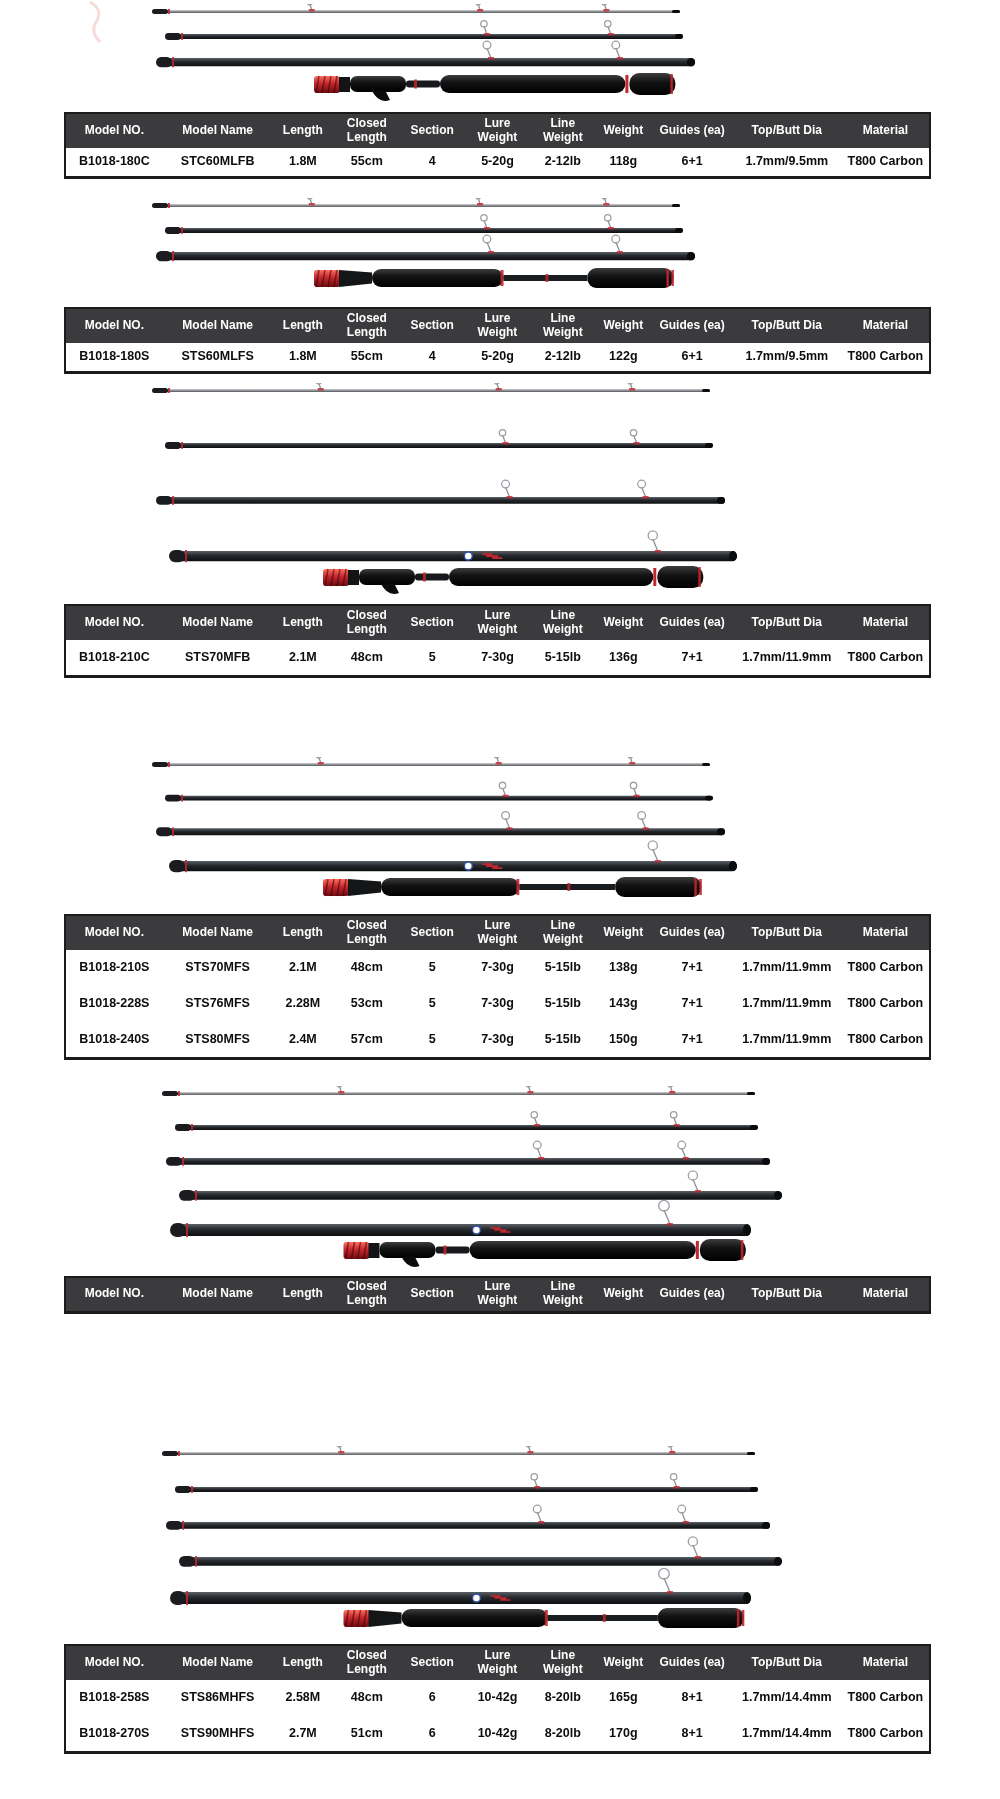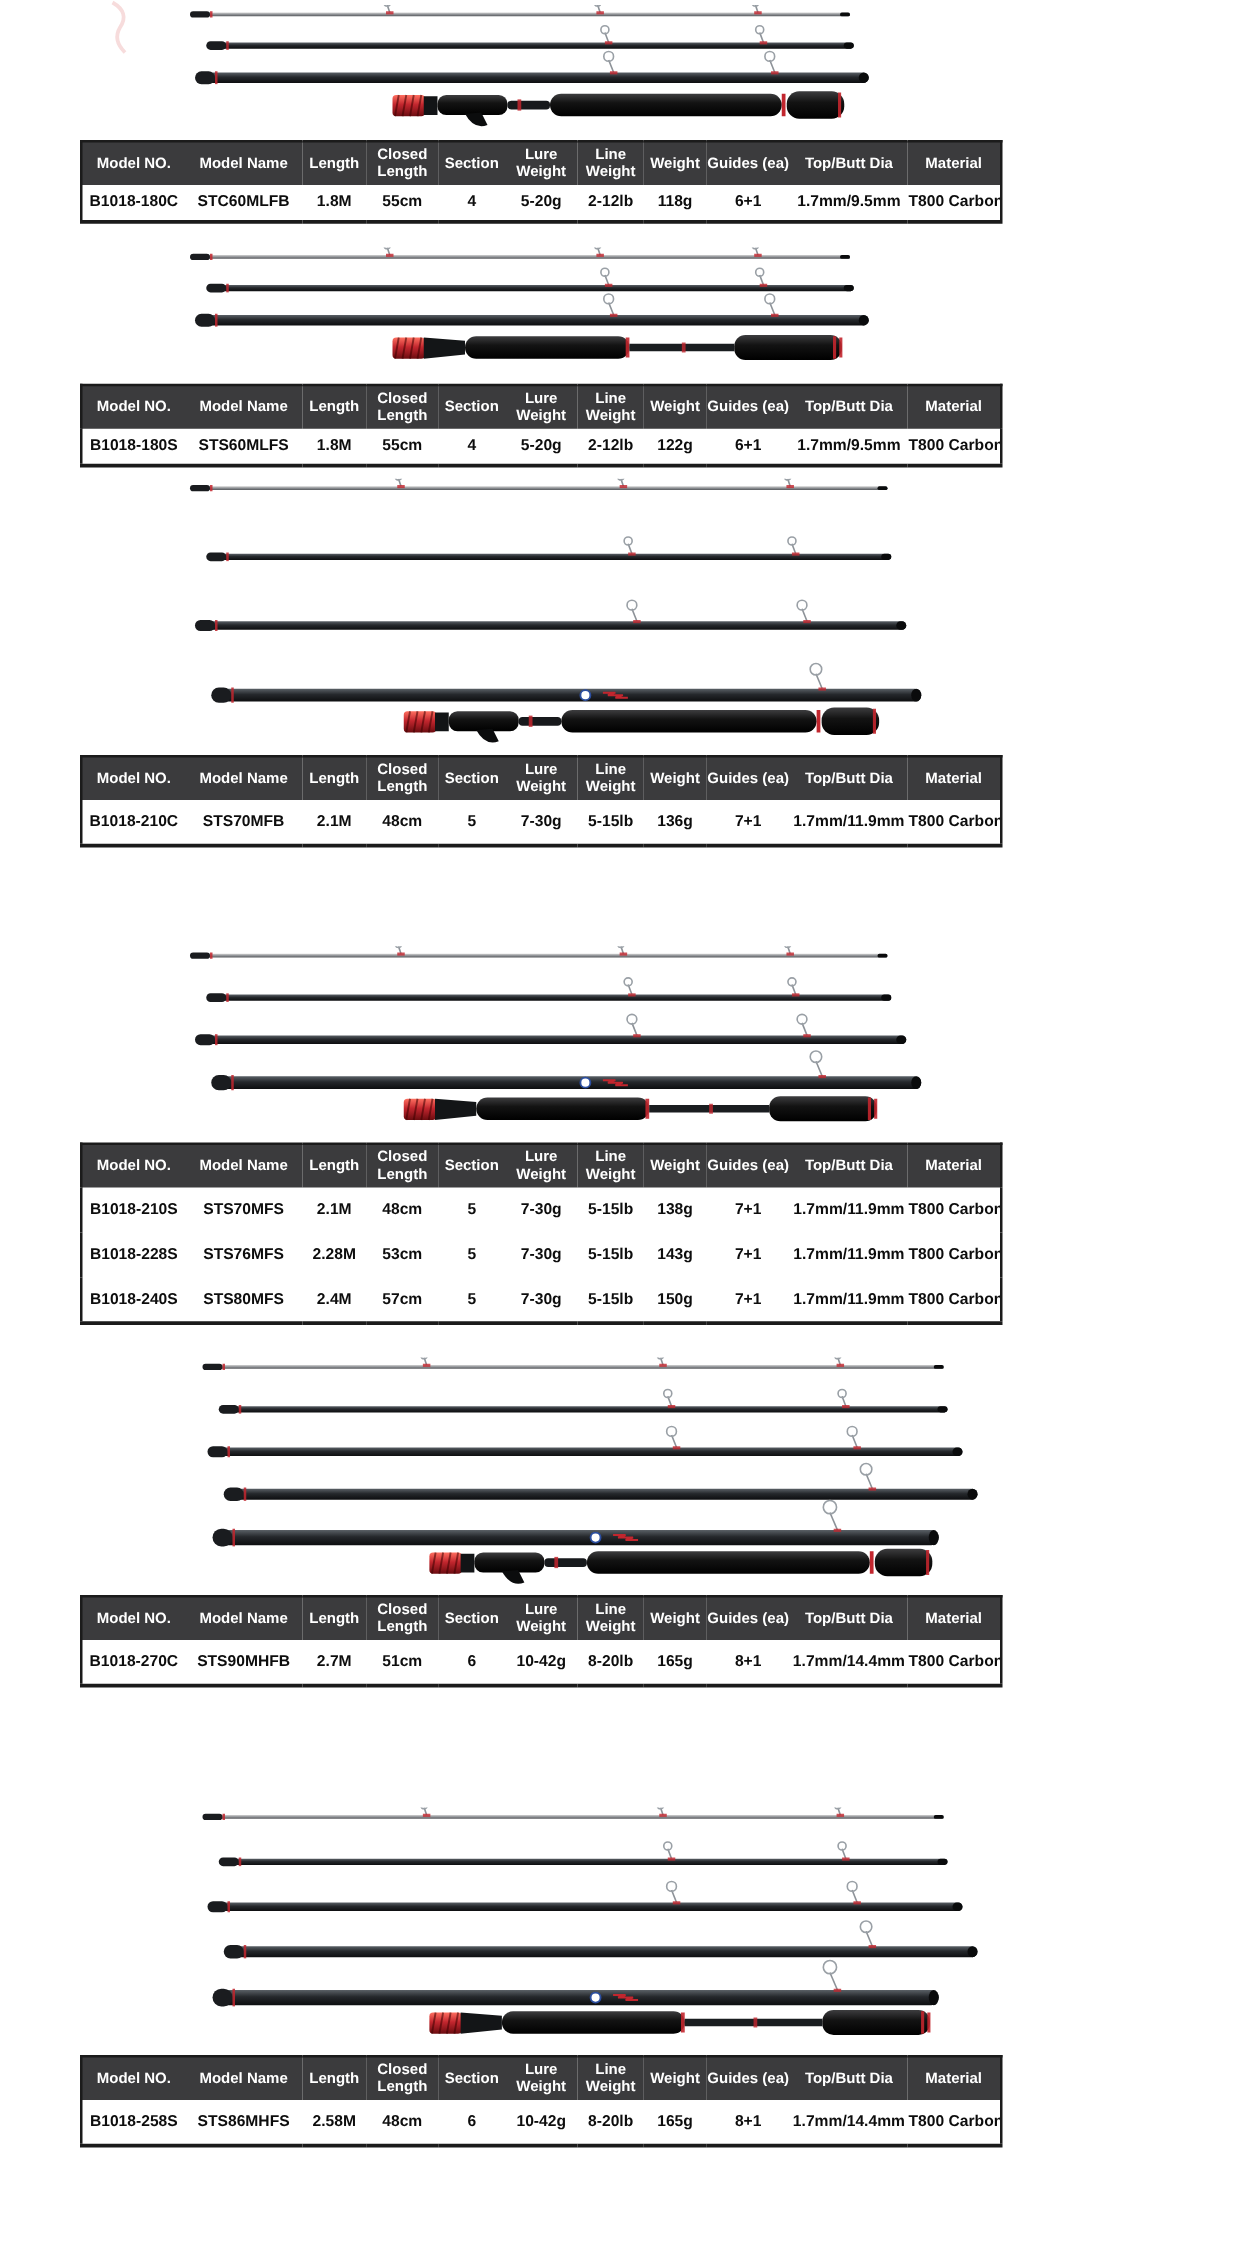--- a/index.html
+++ b/index.html
@@ -3,21 +3,21 @@
 <meta charset="utf-8">
 <style>
   * { margin:0; padding:0; box-sizing:border-box; }
   html,body { background:#ffffff; }
   body { font-family:"Liberation Sans", sans-serif; }
   .page { position:relative; width:1000px; height:1799px; margin:0 auto; background:#fff; overflow:hidden; }
 
   .rod-fig { position:absolute; }
 
   table.spec {
-    position:absolute; left:64px; width:738px;
+    position:absolute; left:64px; width:867px;
     border-collapse:collapse; table-layout:fixed;
     border:2px solid #1b1b1b; border-bottom-width:3px;
   }
   table.spec th {
     background:#3b3b3d; color:#ffffff;
     font-size:12px; font-weight:700; text-align:center;
     line-height:1.15; height:35px; padding:2px 1px;
   }
   table.spec td {
     font-size:12.5px; font-weight:700; color:#0d0d0d;
@@ -706,33 +706,20 @@
           <th>Section</th>
           <th>Lure Weight</th>
           <th>Line Weight</th>
           <th>Weight</th>
           <th>Guides (ea)</th>
           <th>Top/Butt Dia</th>
           <th>Material</th>
         </tr>
       </thead>
       <tbody>
-        <tr>
-          <td>B1018-270C</td>
-          <td>STS90MHFB</td>
-          <td>2.7M</td>
-          <td>51cm</td>
-          <td>6</td>
-          <td>10-42g</td>
-          <td>8-20lb</td>
-          <td>165g</td>
-          <td>8+1</td>
-          <td>1.7mm/14.4mm</td>
-          <td>T800 Carbon</td>
-        </tr>
       </tbody>
     </table>
 
   <div class="rod-fig" style="left:150px; top:1446px; width:645px; height:192px;"><svg viewBox="0 0 645 192" width="645" height="192">
         <g>
           <rect x="14" y="6" width="591" height="3" rx="1.5" fill="url(#gTip)"></rect>
           <rect x="12" y="5" width="16" height="5" rx="2.5" fill="#1a1c1f"></rect>
           <rect x="28" y="5" width="2" height="5" fill="#c2262e" opacity="0.85"></rect>
           <rect x="597" y="6" width="8" height="3" rx="1.5" fill="#0a0b0c"></rect>
           <g>
@@ -861,16 +848,29 @@
           <td>2.58M</td>
           <td>48cm</td>
           <td>6</td>
           <td>10-42g</td>
           <td>8-20lb</td>
           <td>165g</td>
           <td>8+1</td>
           <td>1.7mm/14.4mm</td>
           <td>T800 Carbon</td>
         </tr>
+        <tr>
+          <td>B1018-270S</td>
+          <td>STS90MHFS</td>
+          <td>2.7M</td>
+          <td>51cm</td>
+          <td>6</td>
+          <td>10-42g</td>
+          <td>8-20lb</td>
+          <td>170g</td>
+          <td>8+1</td>
+          <td>1.7mm/14.4mm</td>
+          <td>T800 Carbon</td>
+        </tr>
       </tbody>
     </table>
 
 </div>
 
 </body></html>

